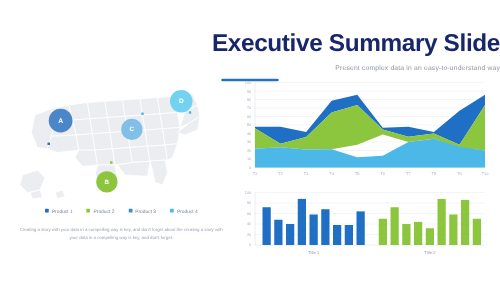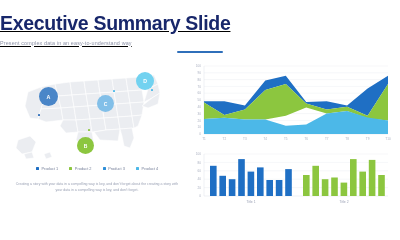--- a/index.html
+++ b/index.html
@@ -6,21 +6,21 @@
   body{
     width:400px;height:225px;
     background:#ffffff;
     font-family:"Liberation Sans", sans-serif;
     overflow:hidden;
     position:relative;
   }
   .slide{position:absolute;inset:0;background:#fff;}
 
   
-  .header{position:absolute;top:14px;left:0;right:0;text-align:left;text-decoration:underline;}
+  .header{position:absolute;top:26px;left:0;right:0;text-align:right;}
   .title{
     font-size:19.5px;font-weight:bold;color:#18276b;
     letter-spacing:-0.3px;line-height:1;margin:0;
   }
   .subtitle{
     margin:6px 0 0 0;font-size:5.4px;color:#8e93a8;
     letter-spacing:0.15px;
   }
   .accent-bar{
     width:46px;height:2px;background:#2f6fba;

